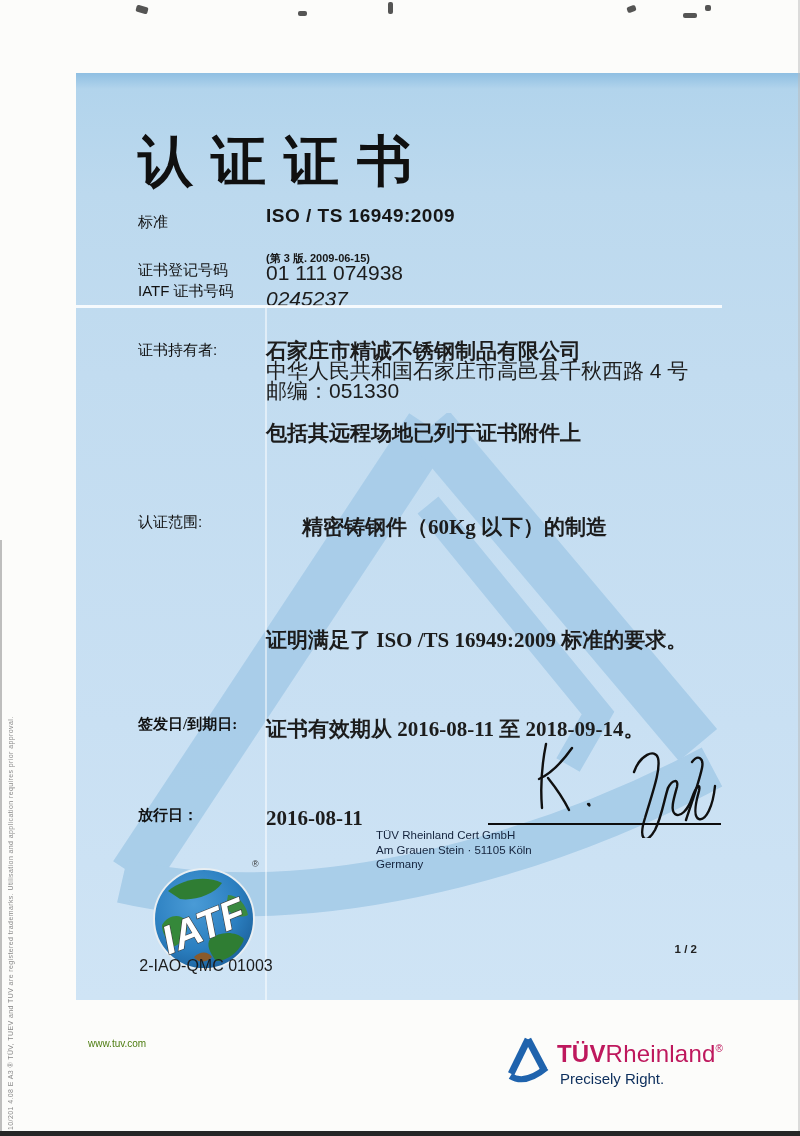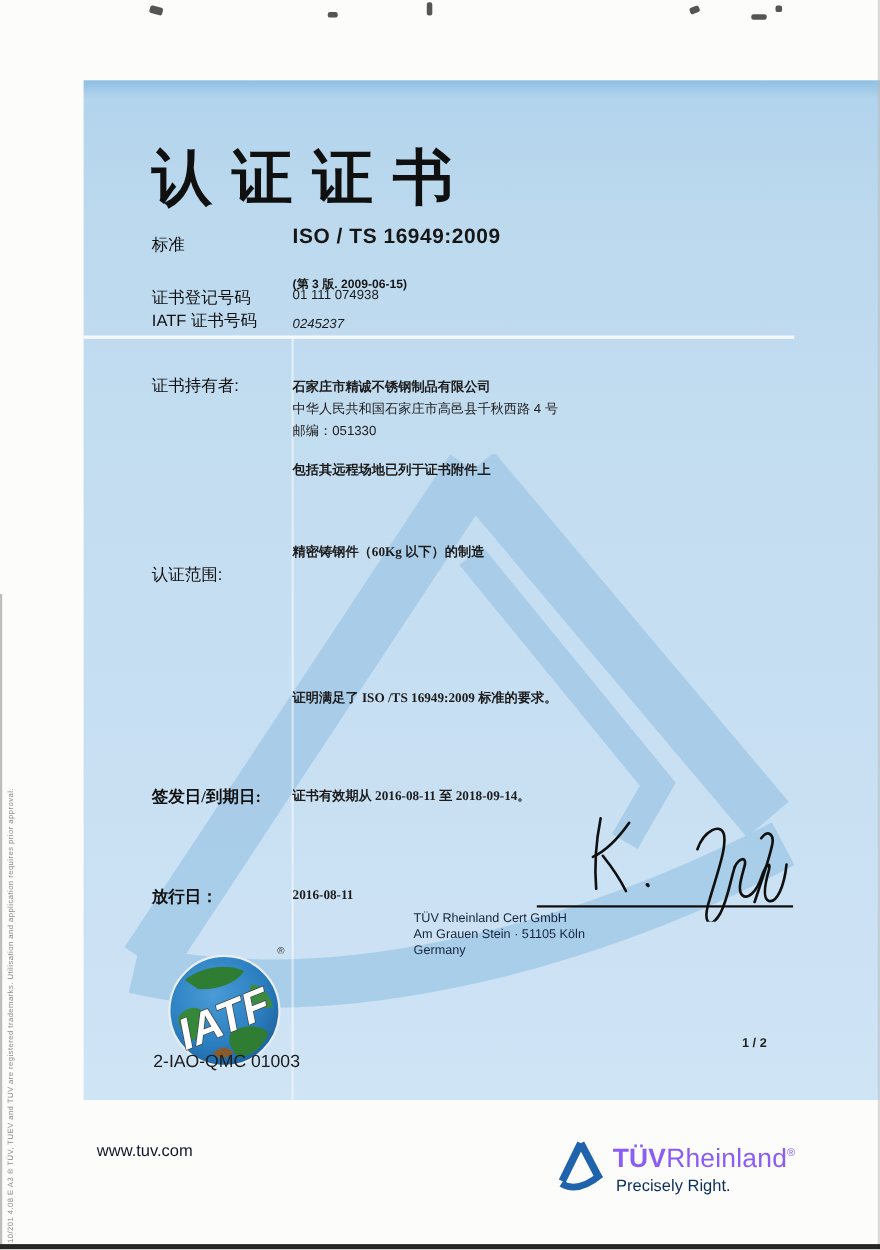--- a/index.html
+++ b/index.html
@@ -15,39 +15,39 @@
     left:76px;top:73px;width:770px;height:927px;
     background:linear-gradient(180deg,#8fbfe2 0px,#b2d4ec 16px,#bcd9ee 120px,
                #c2dcf0 300px,#c9e0f3 650px,#cfe4f5 100%);
   }
   .cert-sep{left:0;top:232px;width:646px;height:3px;background:rgba(255,255,255,.85);}
   .fold-line{left:189px;top:235px;width:2px;height:692px;background:rgba(255,255,255,.5);}
   .watermark{left:30px;top:340px;width:620px;height:505px;opacity:.95;}
   
   .title{left:62px;top:52px;font-size:55px;font-weight:900;letter-spacing:18px;color:#101010;}
   .lbl{font-size:15px;color:#111;}
-  .val{font-size:12px;color:#1c1c1c;}
+  .val{font-size:21px;color:#1c1c1c;}
   .b{font-weight:bold;font-family:Liberation Serif, serif;}
   .std-val{left:190px;top:132px;font-size:19px;font-weight:bold;letter-spacing:.5px;}
   .std-edition{left:190px;top:178px;font-size:11px;font-weight:bold;}
   .col-l{left:62px;}
   .col-v{left:190px;}
   .holder-name{font-weight:bold;}
   .line20{line-height:20px;}
   .sig-svg{left:440px;top:655px;width:215px;height:110px;}
   .sig-line{left:412px;top:750px;width:233px;height:2px;background:#0d0d0d;}
   .signatory{left:300px;top:755px;width:322px;font-size:11.5px;line-height:14.5px;color:#14233c;}
   .iatf-globe{left:72px;top:788px;width:112px;height:112px;}
   .iatf-reg{left:176px;top:786px;font-size:9px;color:#333;}
   .iatf-code{left:35px;top:884px;width:190px;text-align:center;font-size:16px;color:#1c1c1c;}
   .page-num{left:545px;top:870px;width:76px;text-align:right;font-size:11.5px;font-weight:bold;color:#222;}
   
-  .website{left:88px;top:1038px;font-size:15px;color:#0f172a;}
+  .website{left:88px;top:1038px;font-size:10px;color:#4d7c0f;}
   .brand-icon{left:505px;top:1033px;width:46px;height:54px;}
-  .brand-text{left:557px;top:1040px;font-size:24px;color:#8b5cf6;letter-spacing:.2px;}
+  .brand-text{left:557px;top:1040px;font-size:24px;color:#be185d;letter-spacing:.2px;}
   .brand-text .tuv{font-weight:bold;}
   .brand-text .reg{font-size:10px;vertical-align:10px;}
   .tagline{left:560px;top:1070px;font-size:15px;color:#0c2e5c;}
   
   .side-note{
     left:7px;top:1130px;transform:rotate(-90deg);transform-origin:0 0;
     font-size:7px;color:#8a8a8a;white-space:nowrap;letter-spacing:.4px;
   }
   .speck{background:#2b2b2b;opacity:.8;border-radius:2px;}
   .edge-bottom{left:0;top:1131px;width:800px;height:5px;background:#262626;}
@@ -86,21 +86,21 @@
 
     <div class="abs lbl col-l" style="top:268px;">证书持有者:</div>
     <div class="abs col-v" style="top:268px;width:430px;">
       <div class="val holder-name line20">石家庄市精诚不锈钢制品有限公司</div>
       <div class="val line20">中华人民共和国石家庄市高邑县千秋西路 4 号</div>
       <div class="val line20">邮编：051330</div>
     </div>
     <div class="abs val b col-v" style="top:346px;">包括其远程场地已列于证书附件上</div>
 
     <div class="abs lbl col-l" style="top:440px;">认证范围:</div>
-    <div class="abs val b col-v" style="top:420px;width:430px;">精密铸钢件（60Kg 以下）的制造</div>
+    <div class="abs val b col-v" style="top:440px;width:430px;margin-left:36px;">精密铸钢件（60Kg 以下）的制造</div>
 
     <div class="abs val b col-v" style="top:553px;width:430px;">证明满足了 ISO /TS 16949:2009 标准的要求。</div>
 
     <div class="abs lbl b col-l" style="top:642px;">签发日/到期日:</div>
     <div class="abs val b col-v" style="top:642px;width:430px;">证书有效期从 2016-08-11 至 2018-09-14。</div>
 
     <svg class="abs sig-svg" viewBox="0 0 215 110">
       <g fill="none" stroke="#101010" stroke-width="2.4" stroke-linecap="round">
         <path d="M30,16 C26,36 24,56 26,80"></path>
         <path d="M56,20 C44,37 34,46 23,51"></path>

